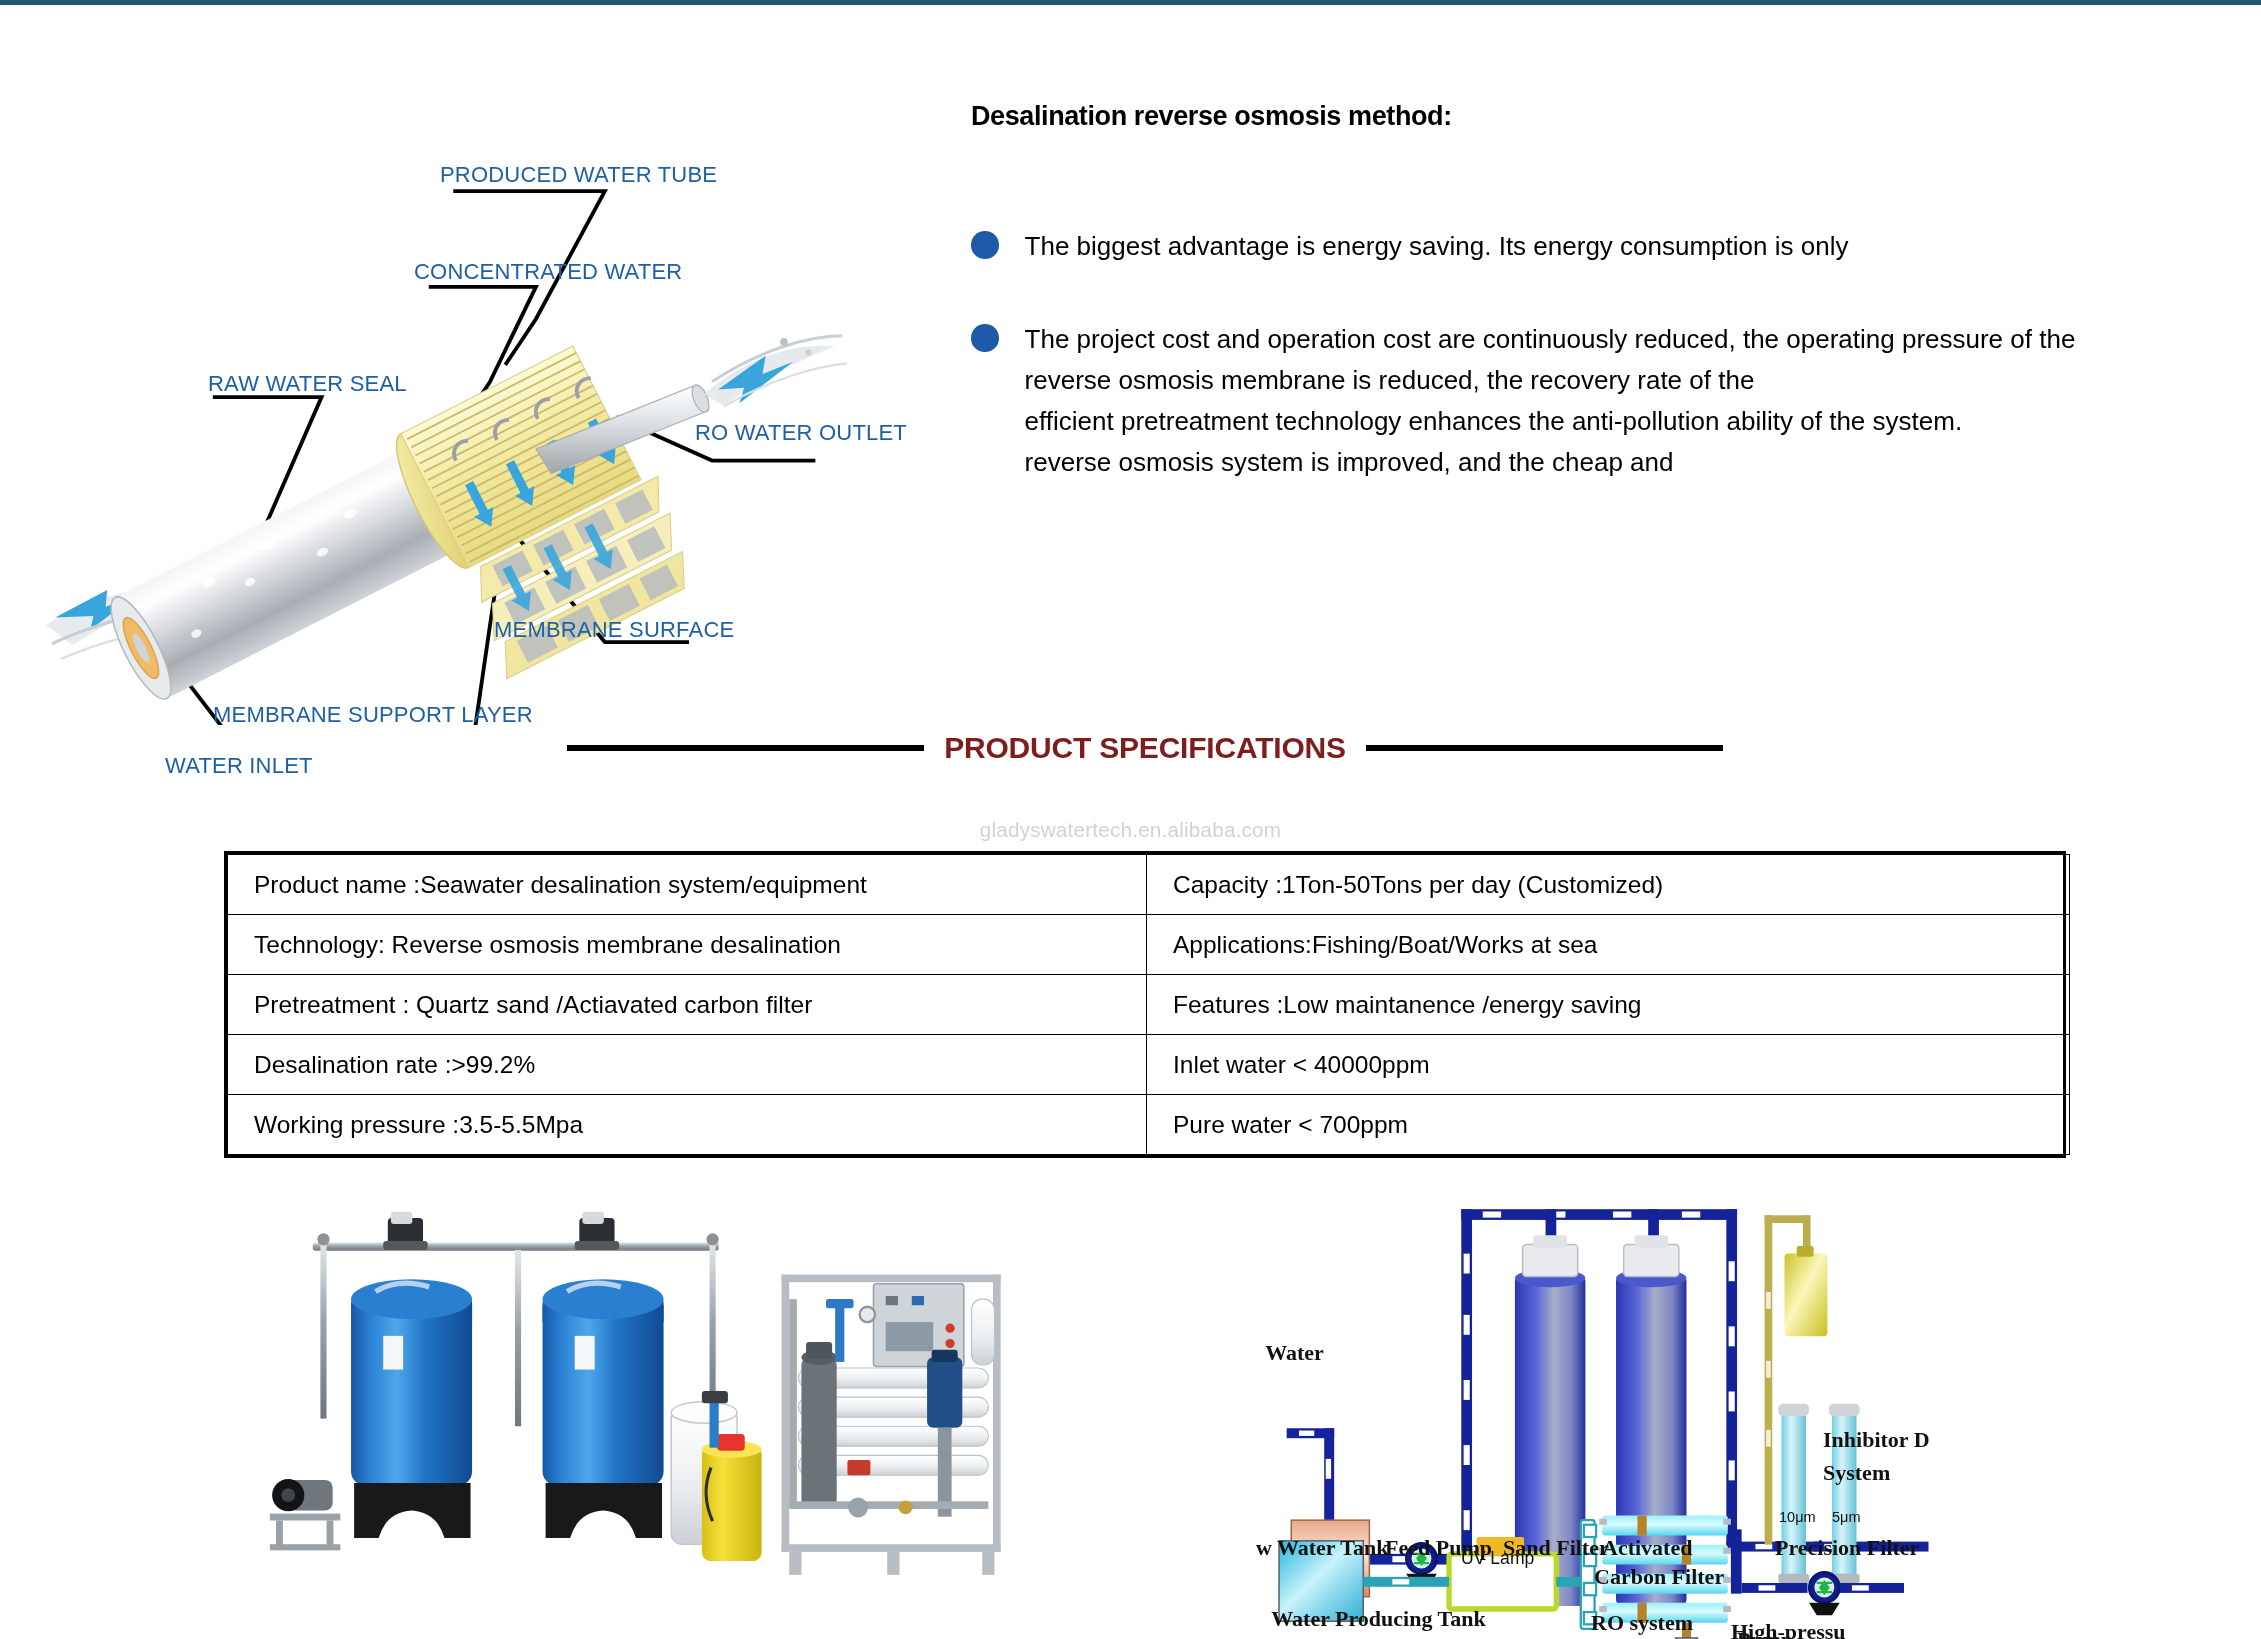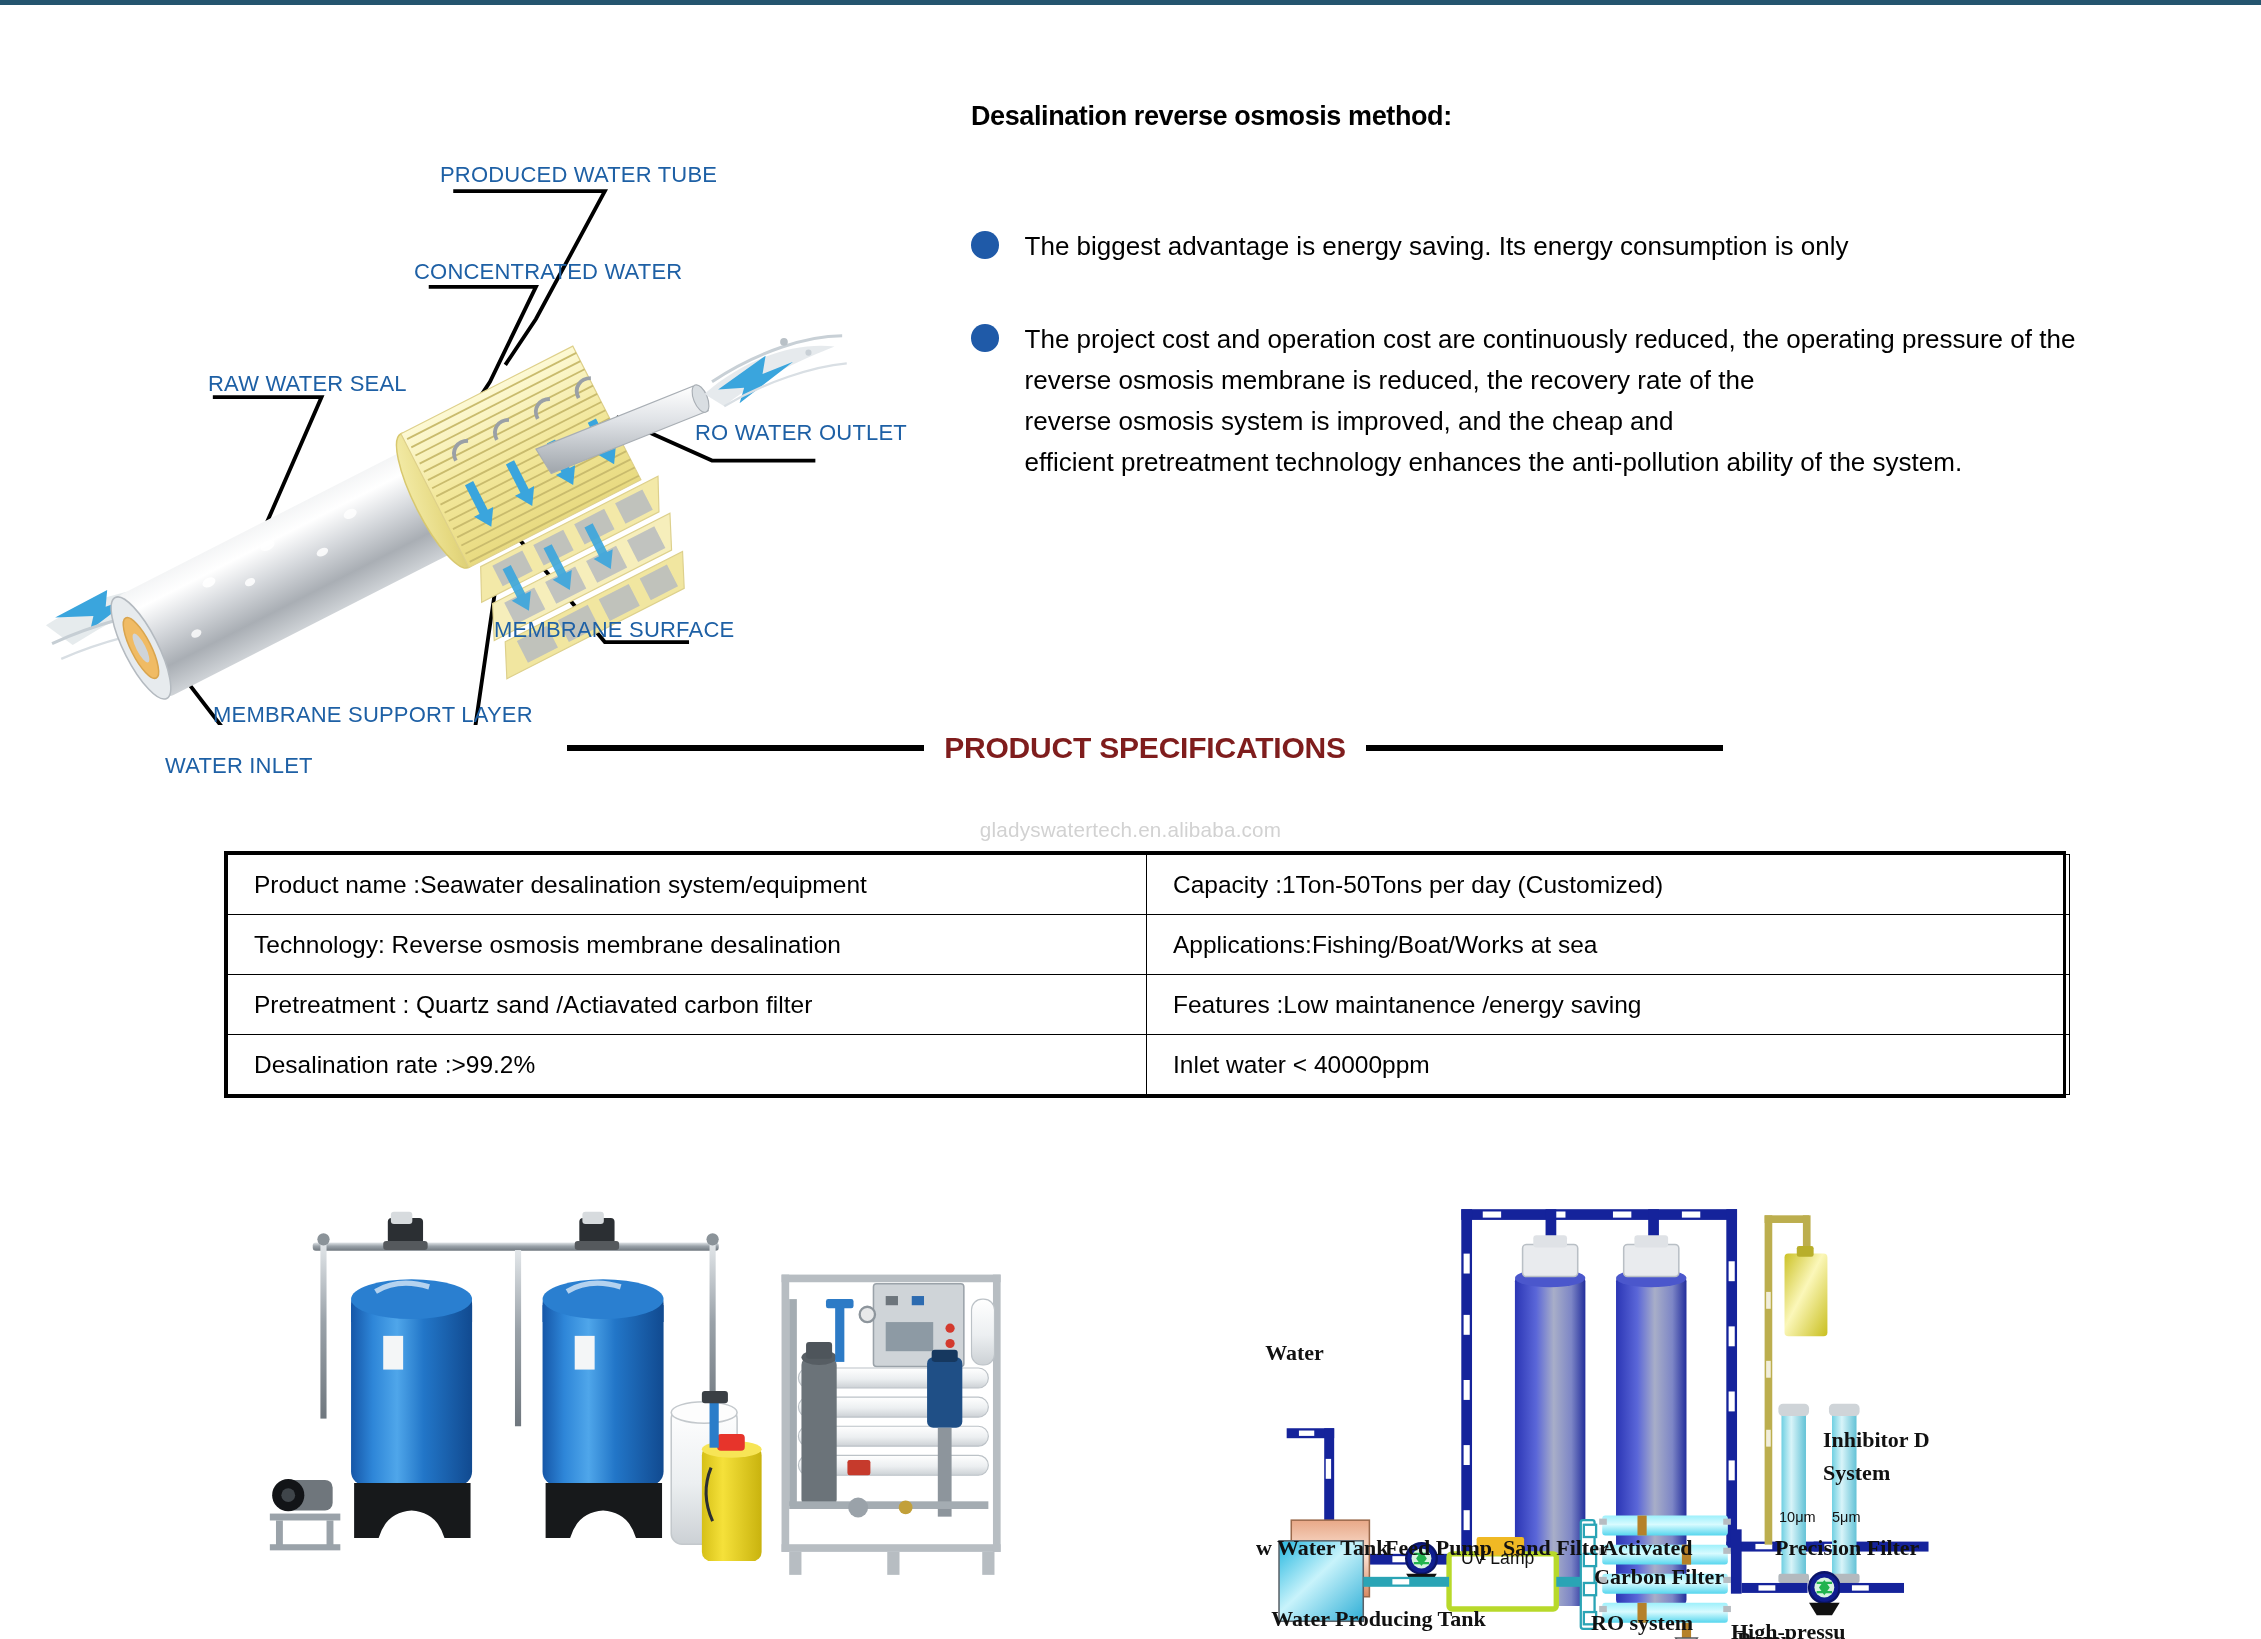--- a/index.html
+++ b/index.html
@@ -356,22 +356,22 @@
       <div class="bullet-lines">
         <div>The biggest advantage is energy saving. Its energy consumption is only</div>
       </div>
     </div>
 
     <div class="bullet-row" id="bullet-2">
       <div class="bullet-dot"></div>
       <div class="bullet-lines">
         <div>The project cost and operation cost are continuously reduced, the operating pressure of the</div>
         <div>reverse osmosis membrane is reduced, the recovery rate of the</div>
+        <div>efficient pretreatment technology enhances the anti-pollution ability of the system.</div>
         <div>reverse osmosis system is improved, and the cheap and</div>
-        <div>efficient pretreatment technology enhances the anti-pollution ability of the system.</div>
       </div>
     </div>
   </div>
 
   <div id="spec-header">
     <div class="rule"></div>
     <div id="spec-header-text">PRODUCT SPECIFICATIONS</div>
     <div class="rule"></div>
   </div>
 
@@ -389,20 +389,24 @@
           <td class="right-col">Applications:Fishing/Boat/Works at sea</td>
         </tr>
         <tr>
           <td class="left-col">Pretreatment : Quartz sand /Actiavated carbon filter</td>
           <td class="right-col">Features :Low maintanence /energy saving</td>
         </tr>
         <tr>
           <td class="left-col">Desalination rate :&gt;99.2%</td>
           <td class="right-col">Inlet water  &lt; 40000ppm</td>
         </tr>
+        <tr>
+          <td class="left-col">Working pressure :3.5-5.5Mpa</td>
+          <td class="right-col">Pure water &lt; 700ppm</td>
+        </tr>
       </tbody>
     </table>
   </div>
 
   <div id="equipment-photo">
     <svg width="766" height="414" viewBox="0 0 1000 540" xmlns="http://www.w3.org/2000/svg">
       <defs>
         <linearGradient id="blueTank" x1="0" y1="0" x2="1" y2="0">
           <stop offset="0%" stop-color="#1657a8"></stop>
           <stop offset="18%" stop-color="#2e86d8"></stop>

